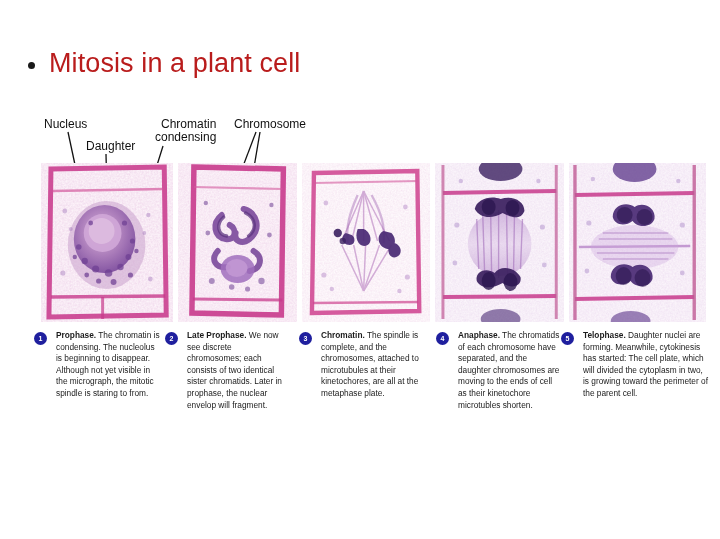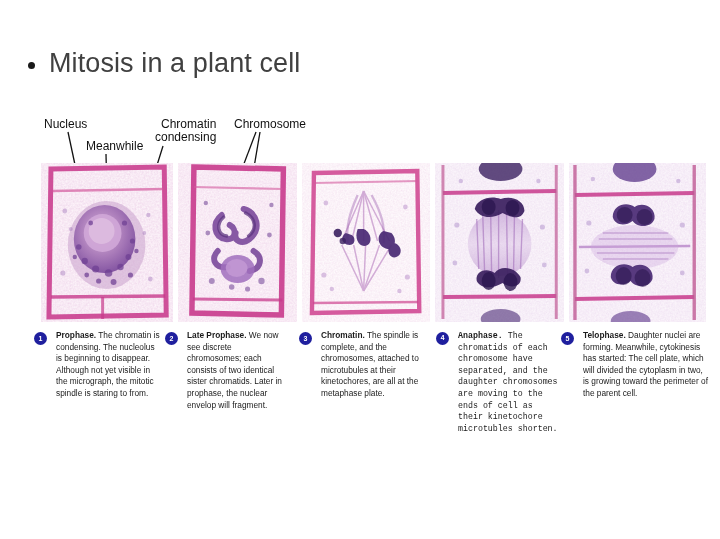--- a/index.html
+++ b/index.html
@@ -16,21 +16,21 @@
   .title-row{
     position:absolute;left:28px;top:50px;
     display:flex;align-items:center;gap:14px;
   }
   .bullet{
     width:7px;height:7px;border-radius:50%;
     background:#1a1a1a;display:block;flex:0 0 auto;
     position:relative;top:2px;
   }
   .title-text{
-    font-size:27px;color:#404040;letter-spacing:.1px;
+    font-size:27px;color:#b91c1c;letter-spacing:.1px;
     font-weight:400;line-height:1;white-space:nowrap;
   }
 
   
   .callouts{position:absolute;left:0;top:0;width:720px;height:340px;}
   .lbl{
     position:absolute;font-size:12px;color:#111;
     line-height:12.5px;white-space:pre-line;font-weight:400;
   }
   #lbl-nucleus{left:44px;top:118px;}
@@ -67,36 +67,36 @@
     width:13px;height:13px;border-radius:50%;
     background:#1f1f9e;color:#fff;
     font-size:7px;line-height:13px;text-align:center;
     font-weight:700;
   }
   .cap .body{margin-left:22px;}
   .cap .phase{font-weight:700;}
   .c1{left:34px;width:128px;}
   .c2{left:165px;width:120px;}
   .c3{left:299px;width:130px;}
-  .c4{left:436px;width:126px;font-family:Liberation Mono, monospace;}
+  .c4{left:436px;width:126px;}
   .c5{left:561px;width:150px;}
 </style>
 </head>
 <body>
 
 <div class="slide">
 
   <div class="title-row">
     <span class="bullet"></span>
     <span class="title-text">Mitosis in a plant cell</span>
   </div>
 
   <div class="callouts">
     <div class="lbl" id="lbl-nucleus">Nucleus</div>
-    <div class="lbl" id="lbl-nucleolus">Meanwhile</div>
+    <div class="lbl" id="lbl-nucleolus">Daughter</div>
     <div class="lbl" id="lbl-chromatin">Chromatin
 condensing</div>
     <div class="lbl" id="lbl-chromosome">Chromosome</div>
 
     <svg class="leaders" viewBox="0 0 720 340">
 
       <line x1="68" y1="132" x2="90" y2="235" stroke="#111" stroke-width="1.3"></line>
 
       <line x1="106" y1="154" x2="108" y2="240" stroke="#111" stroke-width="1.3"></line>
 

